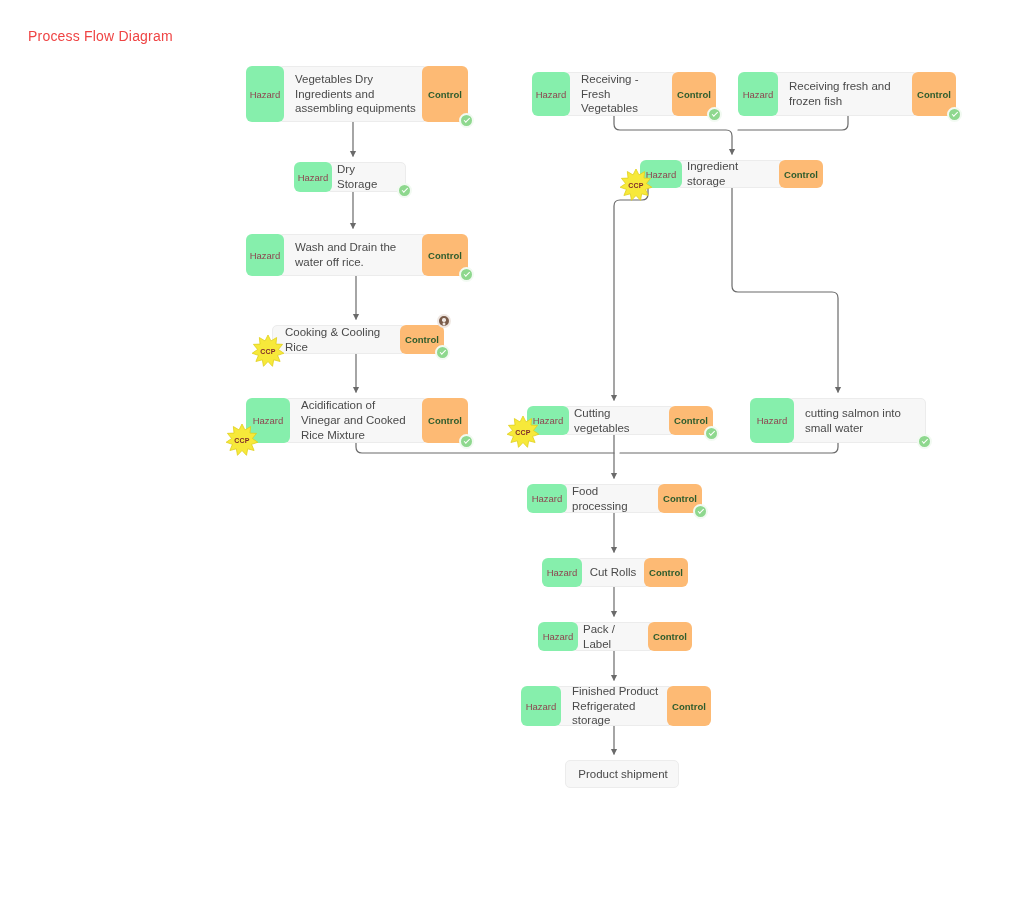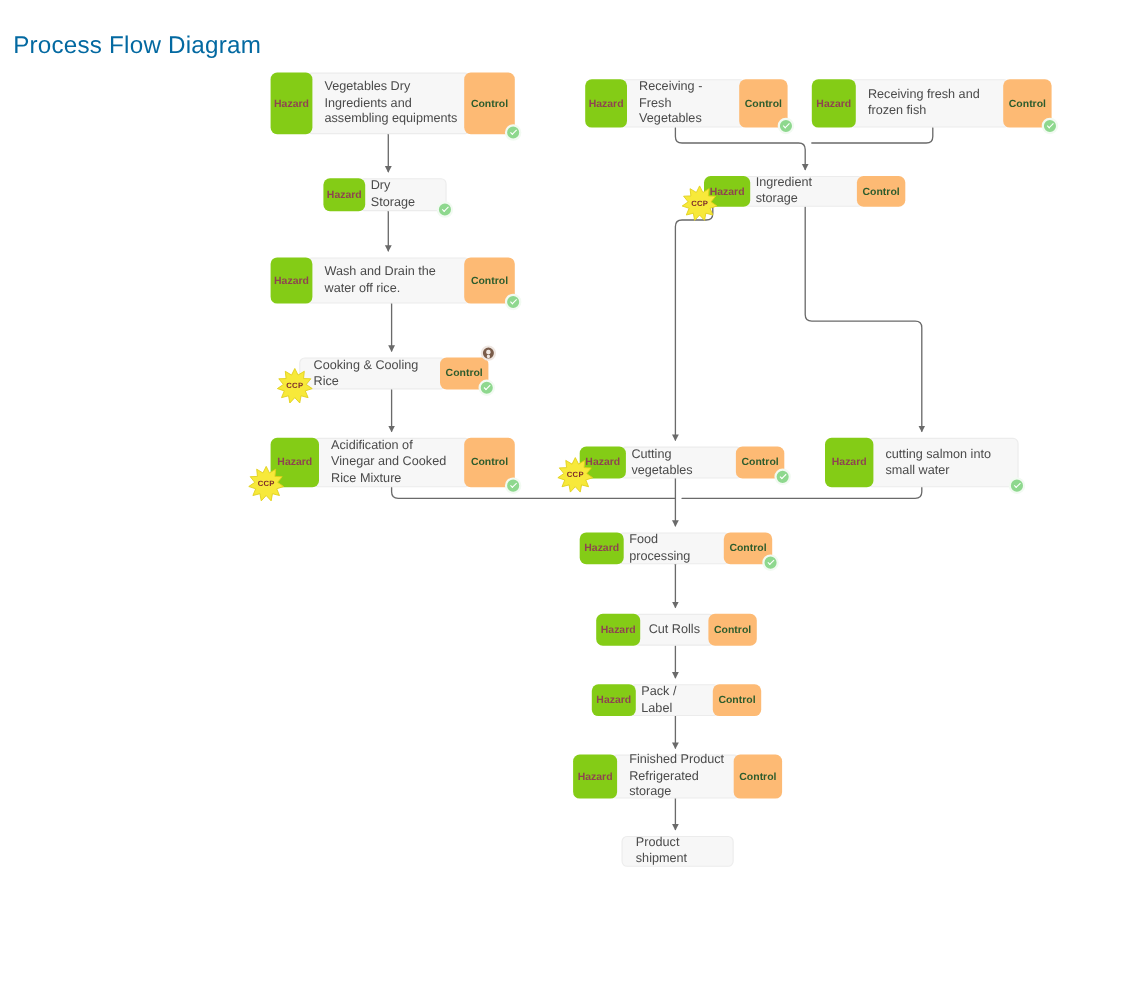--- a/index.html
+++ b/index.html
@@ -14,25 +14,25 @@
     color: #444444;
     overflow: hidden;
   }
   #canvas {
     position: relative;
     width: 1030px;
     height: 913px;
   }
   #page-title {
     position: absolute;
-    left: 12px;
+    left: 28px;
     top: 28px;
-    font-size: 22px;
+    font-size: 14px;
     font-weight: 400;
-    color: #0369a1;
+    color: #ef4444;
     letter-spacing: 0.2px;
   }
   svg.edges {
     position: absolute;
     left: 0;
     top: 0;
     width: 1030px;
     height: 913px;
     pointer-events: none;
   }
@@ -44,23 +44,23 @@
   }
   .seg {
     box-sizing: border-box;
     display: flex;
     align-items: center;
     justify-content: center;
     font-size: 10.5px;
     border-radius: 5px;
   }
   .seg.hazard {
-    background: #84cc16;
+    background: #86efac;
     color: #8e4450;
-    font-weight: 700;
+    font-weight: 400;
     font-size: 9.5px;
     border-radius: 6px;
     flex: 0 0 auto;
     position: relative;
     z-index: 2;
   }
   .seg.body {
     background: #f7f7f7;
     color: #4a4a4a;
     font-size: 11.5px;
@@ -287,18 +287,18 @@
       <div class="node" style="left: 538px; top: 622px; width: 154px; height: 29px;">
         <div class="seg hazard" style="width: 40px;">Hazard</div>
         <div class="seg body center">Pack / Label</div>
         <div class="seg control" style="width: 44px;">Control</div>
       </div>
       <div class="node" style="left: 521px; top: 686px; width: 190px; height: 40px;">
         <div class="seg hazard" style="width: 40px;">Hazard</div>
         <div class="seg body">Finished Product Refrigerated storage</div>
         <div class="seg control" style="width: 44px;">Control</div>
       </div>
-      <div class="node no-hazard" style="left: 565px; top: 760px; width: 102px; height: 28px;">
+      <div class="node no-hazard" style="left: 565px; top: 760px; width: 114px; height: 28px;">
         <div class="seg body center">Product shipment</div>
       </div>
     </div>
 
 </div>
 
 </body></html>

